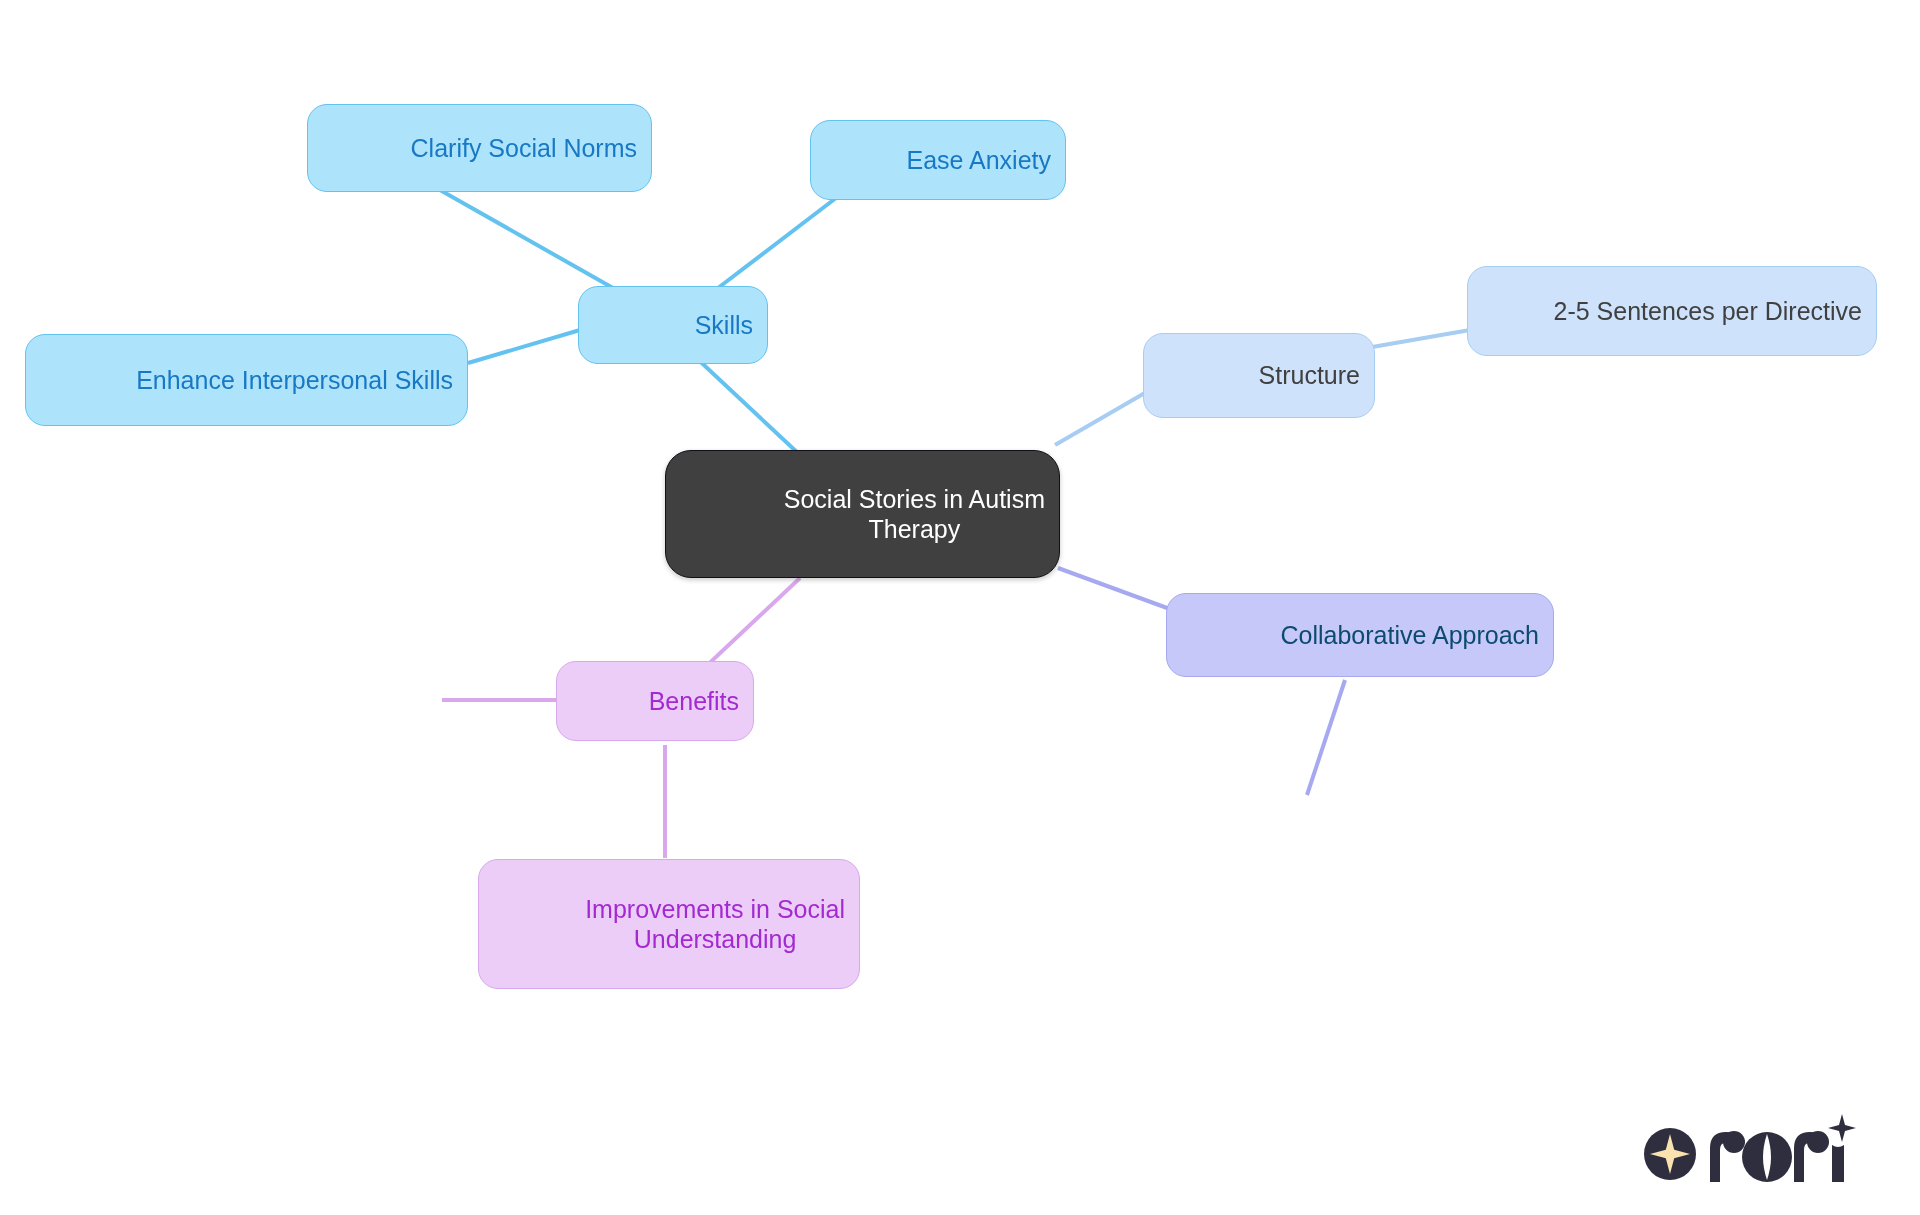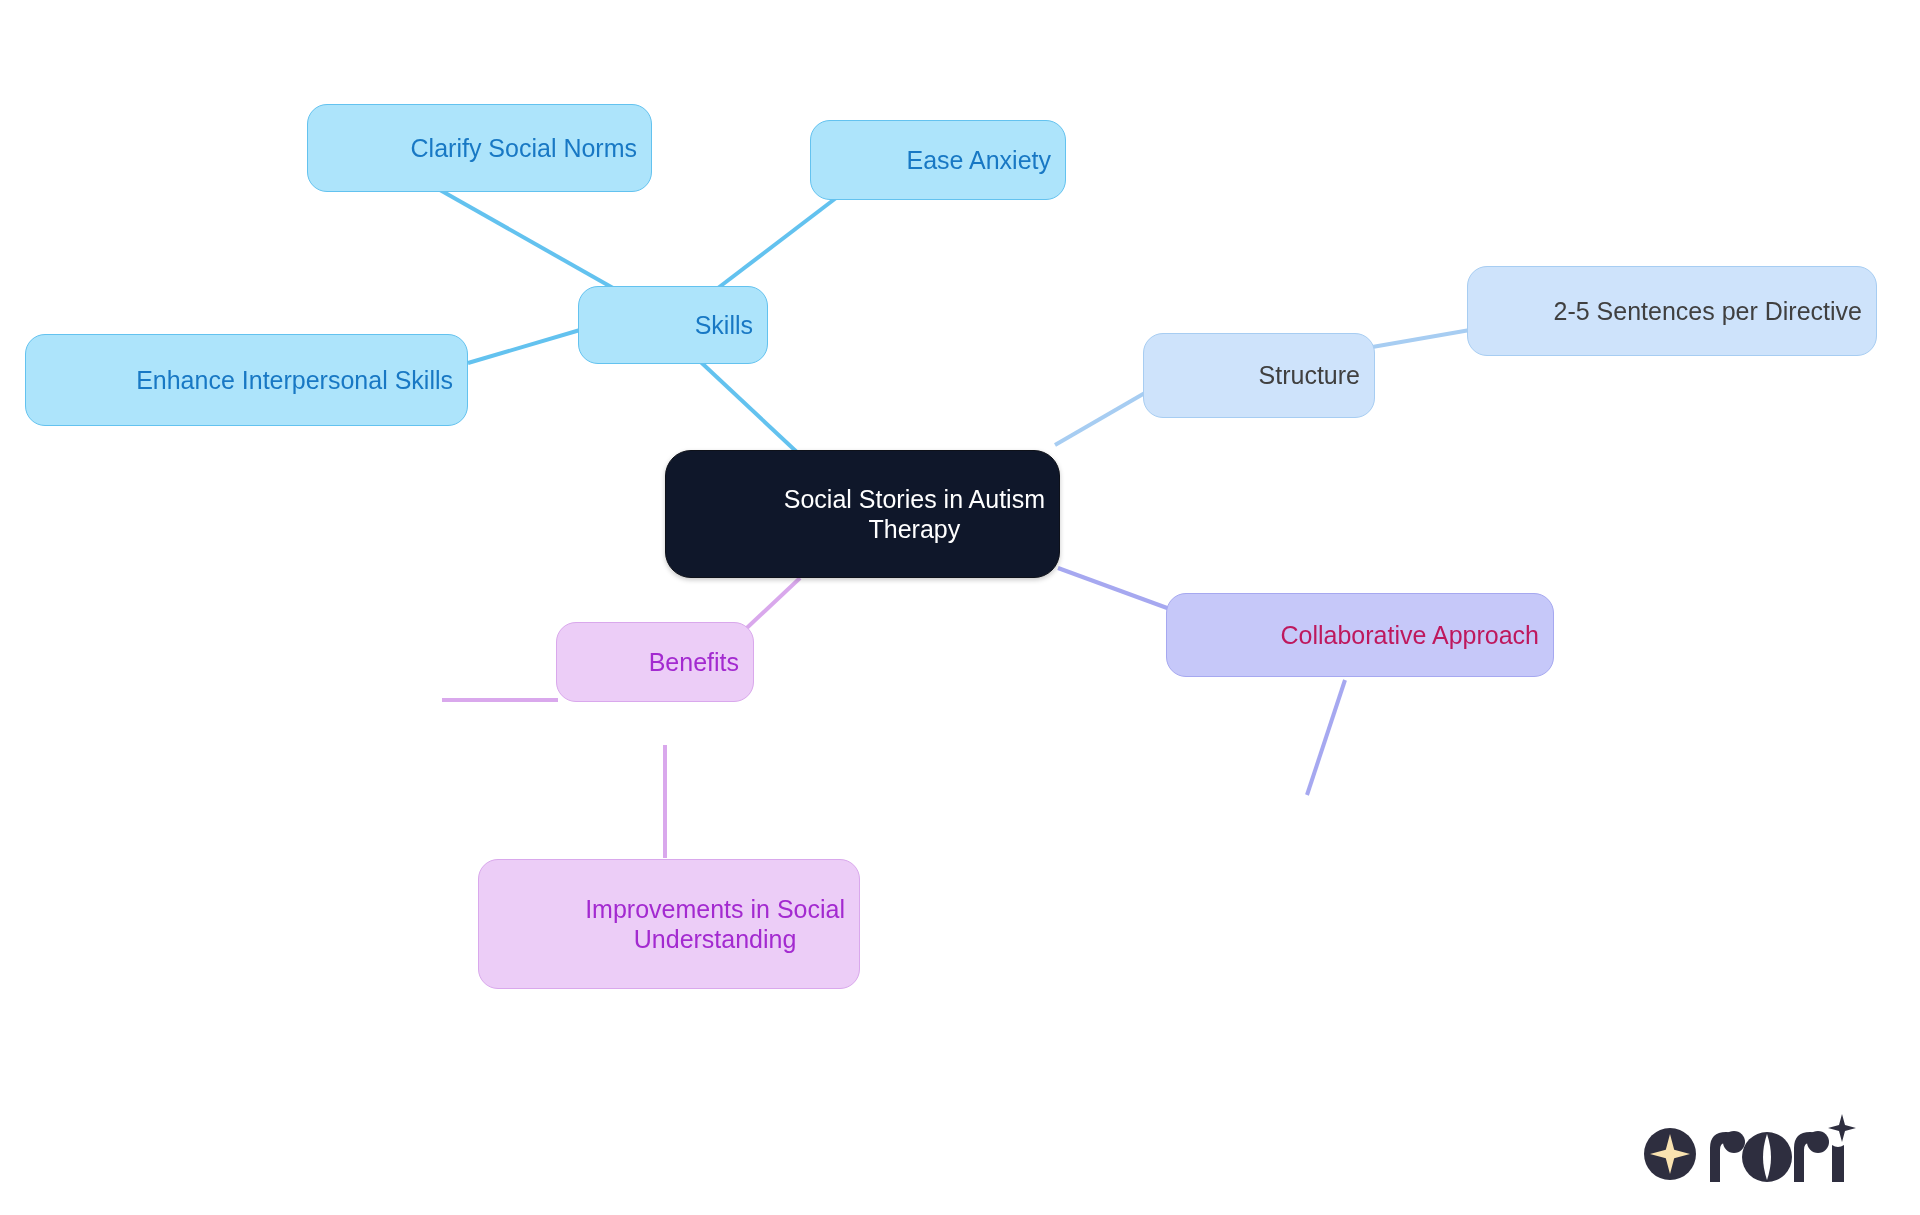--- a/index.html
+++ b/index.html
@@ -38,21 +38,21 @@
     justify-content: flex-end;
     text-align: center;
     border-radius: 20px;
     border-width: 1.6px;
     border-style: solid;
     line-height: 1.22;
     white-space: pre-line;
     padding: 6px 14px;
   }
   .node-root {
-    background: #0f172a;
+    background: #404040;
     border-color: #0e1119;
     color: #ffffff;
     font-size: 25px;
     border-radius: 26px;
     box-shadow: 0 2px 5px rgba(0,0,0,0.22);
   }
   .node-blue {
     background: #ade4fb;
     border-color: #63c2ef;
     color: #1878c4;
@@ -60,21 +60,21 @@
   }
   .node-paleblue {
     background: #cee3fb;
     border-color: #a7cdf2;
     color: #404040;
     font-size: 25px;
   }
   .node-periwinkle {
     background: #c6c8f9;
     border-color: #a6a8f0;
-    color: #be185d;
+    color: #0c4a6e;
     font-size: 25px;
   }
   .node-pink {
     background: #eccdf7;
     border-color: #d9a8ec;
     color: #a32ad0;
     font-size: 25px;
   }
   #logo {
     position: absolute;
@@ -134,21 +134,21 @@
 
   <div class="node node-paleblue" style="left:1467px; top:266px; width:410px; height:90px;">
     <span>2-5 Sentences per Directive</span>
   </div>
 
   <div class="node node-periwinkle" style="left:1166px; top:593px; width:388px; height:84px;">
     <span>Collaborative Approach</span>
   </div>
 
 
-  <div class="node node-pink" style="left:556px; top:622px; width:198px; height:80px;">
+  <div class="node node-pink" style="left:556px; top:661px; width:198px; height:80px;">
     <span>Benefits</span>
   </div>
 
 
   <div class="node node-pink" style="left:478px; top:859px; width:382px; height:130px;">
     <span>Improvements in Social
 Understanding</span>
   </div>
 
   <svg id="logo" viewBox="0 0 220 80" xmlns="http://www.w3.org/2000/svg">

